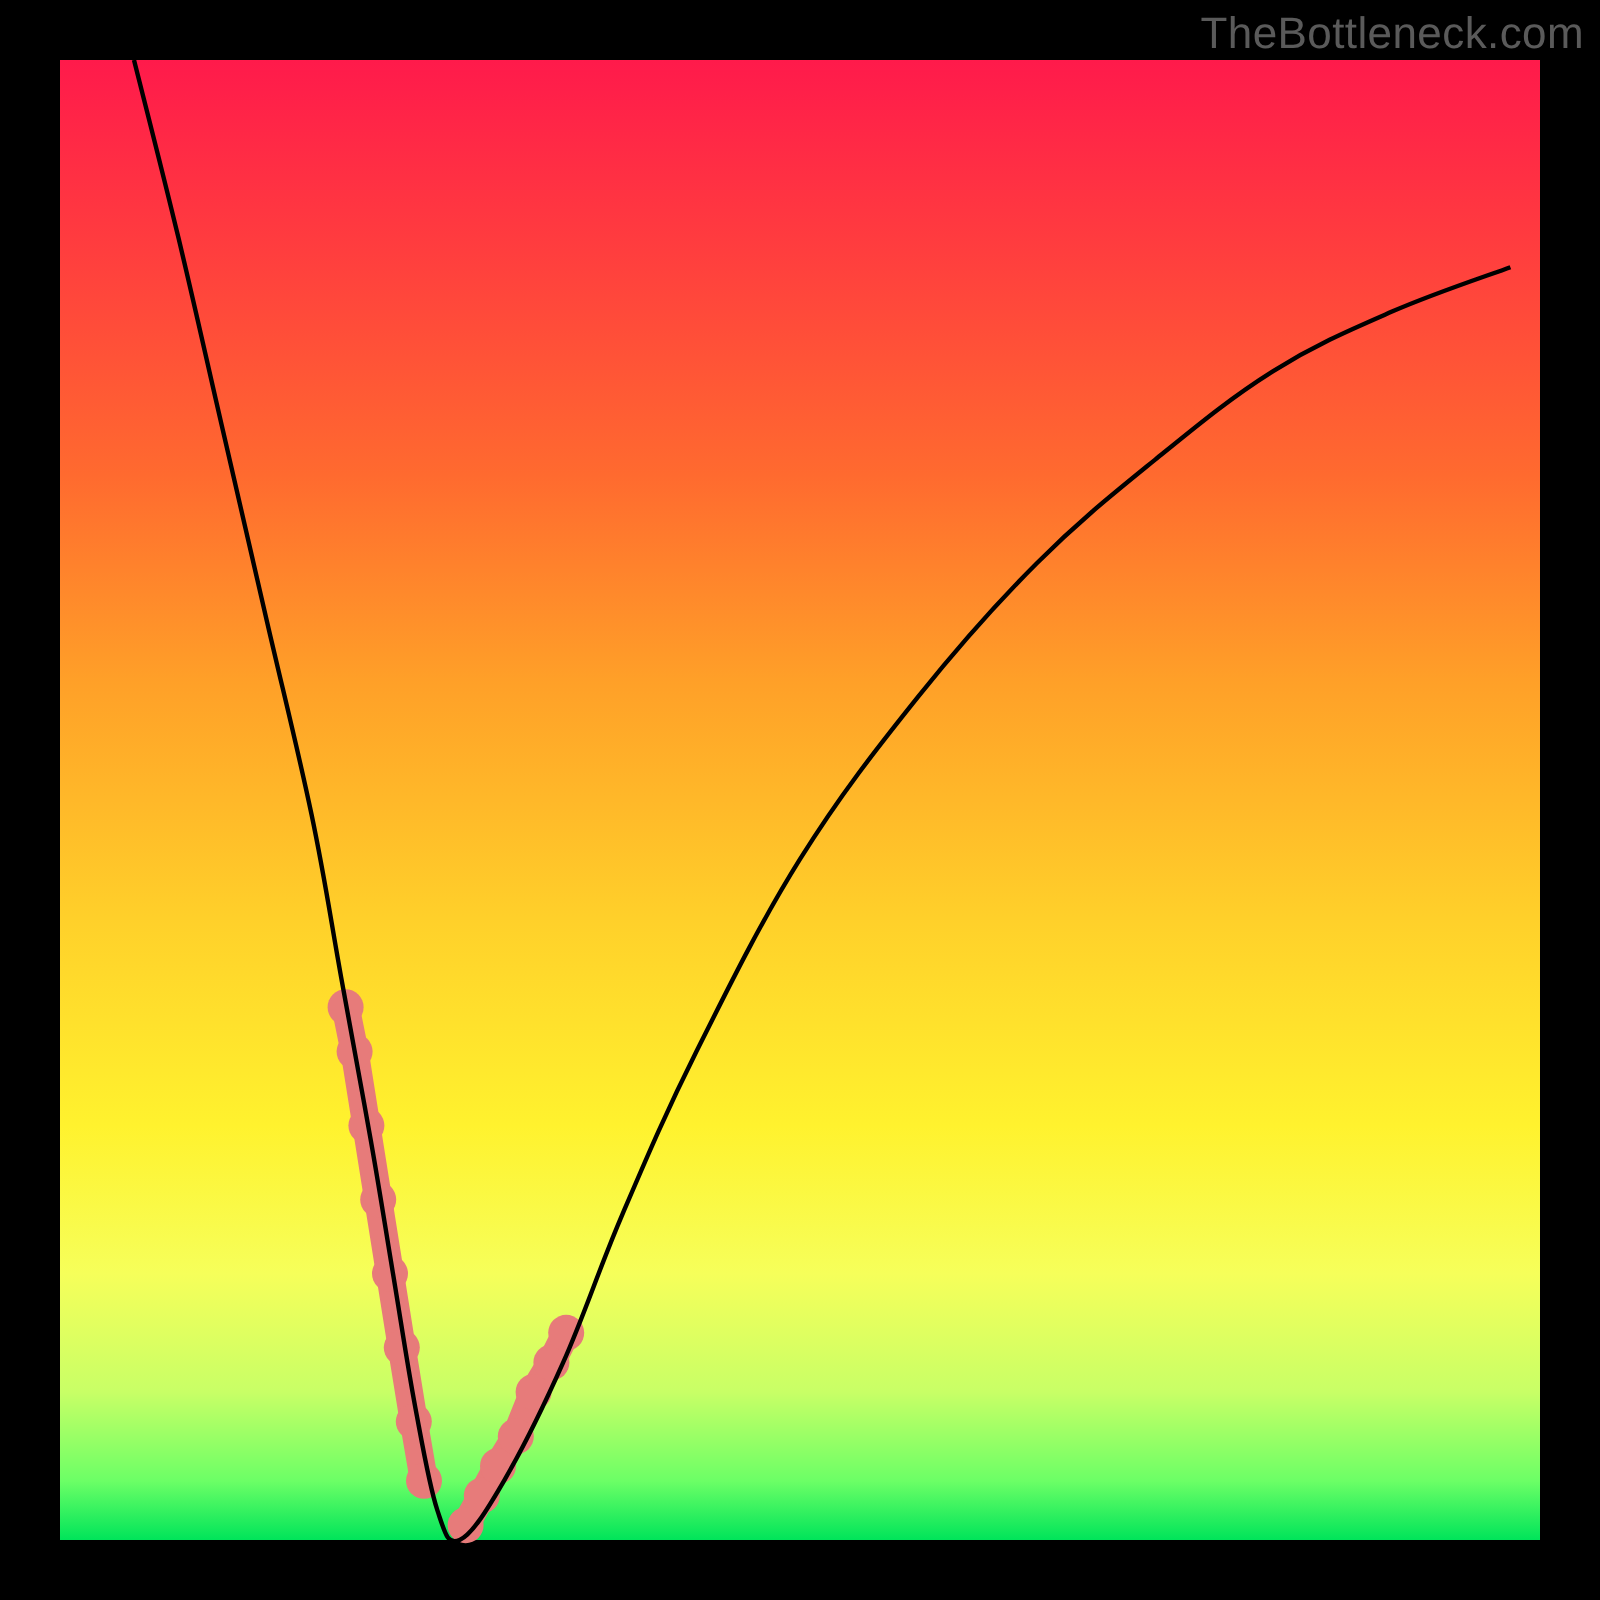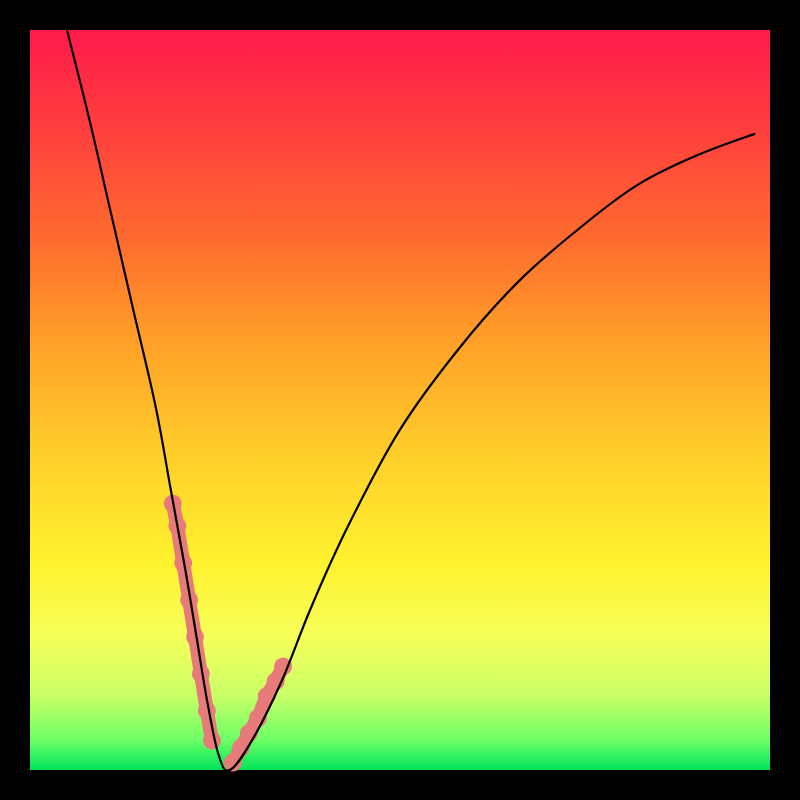--- a/index.html
+++ b/index.html
@@ -93,13 +93,14 @@
         <circle class="salmon" cx="210.9" cy="717.8" r="9"></circle>
         <circle class="salmon" cx="219.0" cy="703.0" r="9"></circle>
         <circle class="salmon" cx="227.9" cy="688.2" r="9"></circle>
         <circle class="salmon" cx="236.8" cy="666.0" r="9"></circle>
         <circle class="salmon" cx="245.7" cy="651.2" r="9"></circle>
         <circle class="salmon" cx="253.1" cy="636.4" r="9"></circle>
         <path class="main" d="M 37.0 0.0 C 41.0 16.0, 51.2 55.5, 59.2 88.8 C 67.2 122.1, 73.4 150.4, 81.4 185.0 C 89.4 219.6, 95.6 246.6, 103.6 281.2 C 111.6 315.8, 119.1 345.4, 125.8 377.4 C 132.5 409.4, 135.3 429.5, 140.6 458.8 C 145.9 488.1, 150.7 513.6, 155.4 540.2 C 160.1 566.8, 162.5 582.8, 166.5 606.8 C 170.5 630.8, 173.6 652.1, 177.6 673.4 C 181.6 694.7, 184.7 713.2, 188.7 725.2 C 192.7 737.2, 193.8 742.7, 199.8 740.0 C 205.8 737.3, 212.7 726.4, 222.0 710.4 C 231.3 694.4, 240.9 675.2, 251.6 651.2 C 262.3 627.2, 269.2 605.2, 281.2 577.2 C 293.2 549.2, 302.2 527.8, 318.2 495.8 C 334.2 463.8, 350.0 431.6, 370.0 399.6 C 390.0 367.6, 407.9 344.8, 429.2 318.2 C 450.5 291.6, 467.1 272.9, 488.4 251.6 C 509.7 230.3, 526.3 217.1, 547.6 199.8 C 568.9 182.5, 585.5 168.7, 606.8 155.4 C 628.1 142.1, 644.7 135.1, 666.0 125.8 C 687.3 116.5, 714.5 107.6, 725.2 103.6"></path>
       </svg>
 
   </div>
+  <div class="watermark">TheBottleneck.com</div>
 </div>
 
 </body></html>

